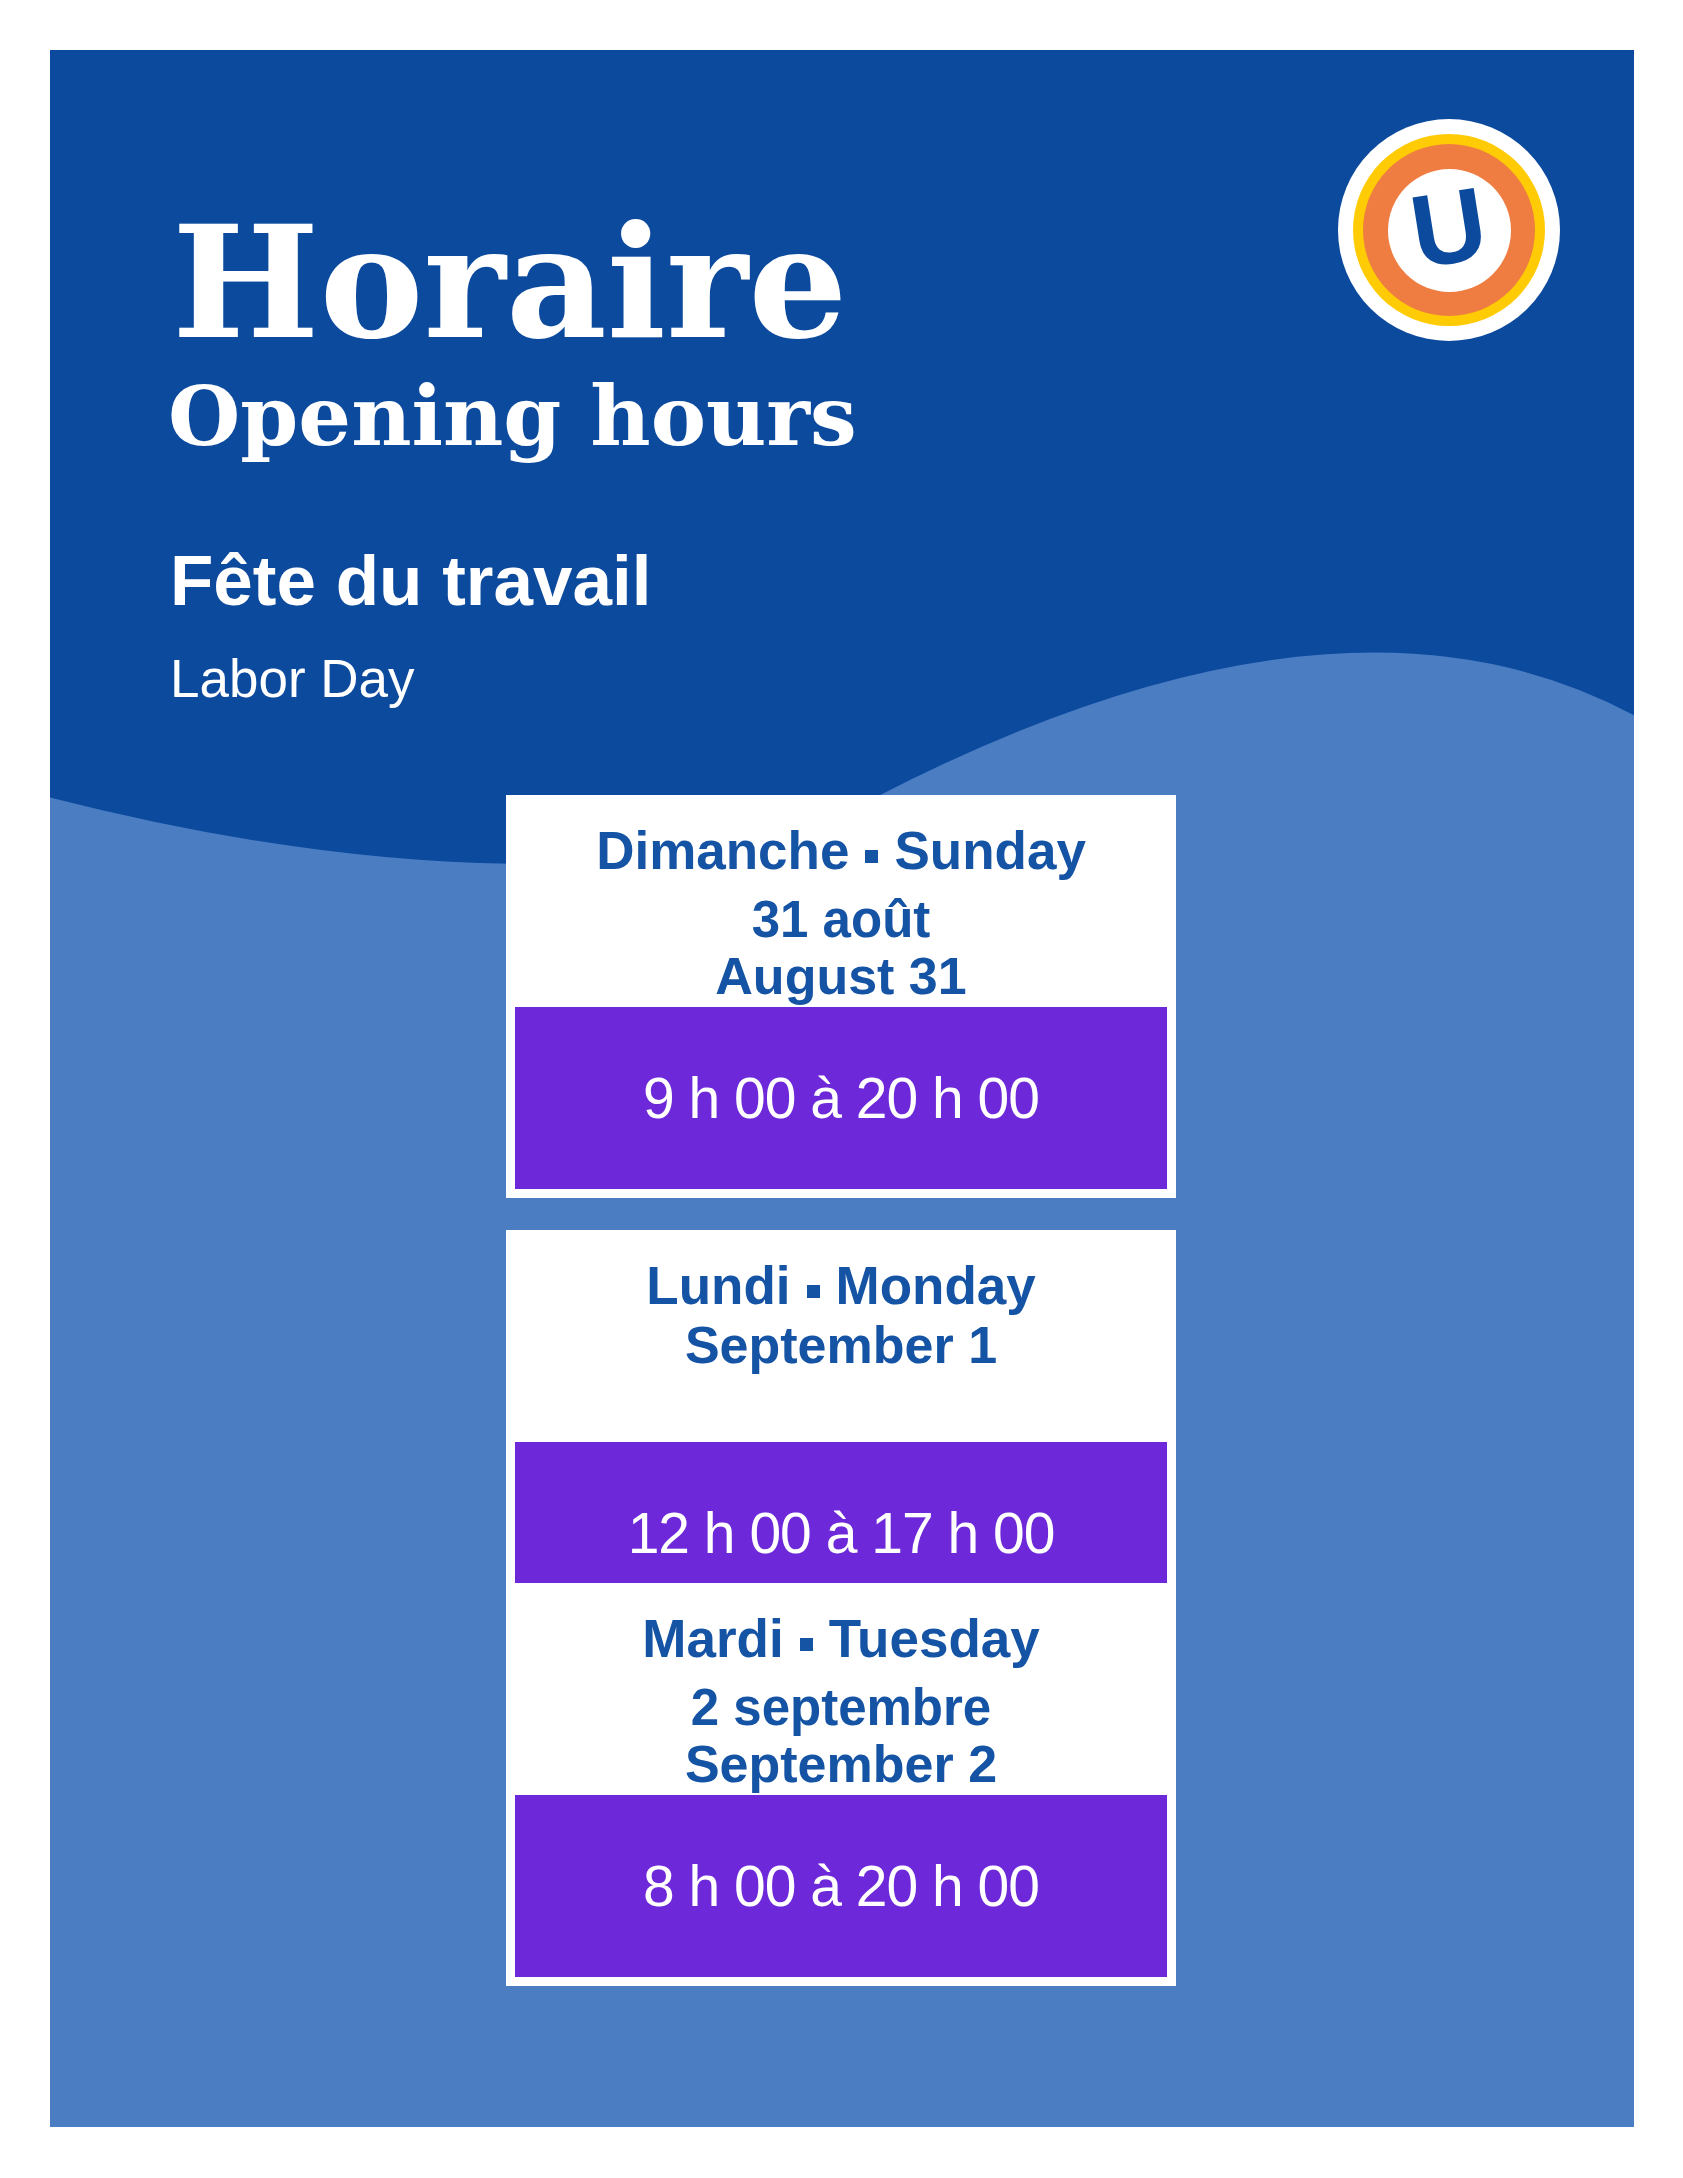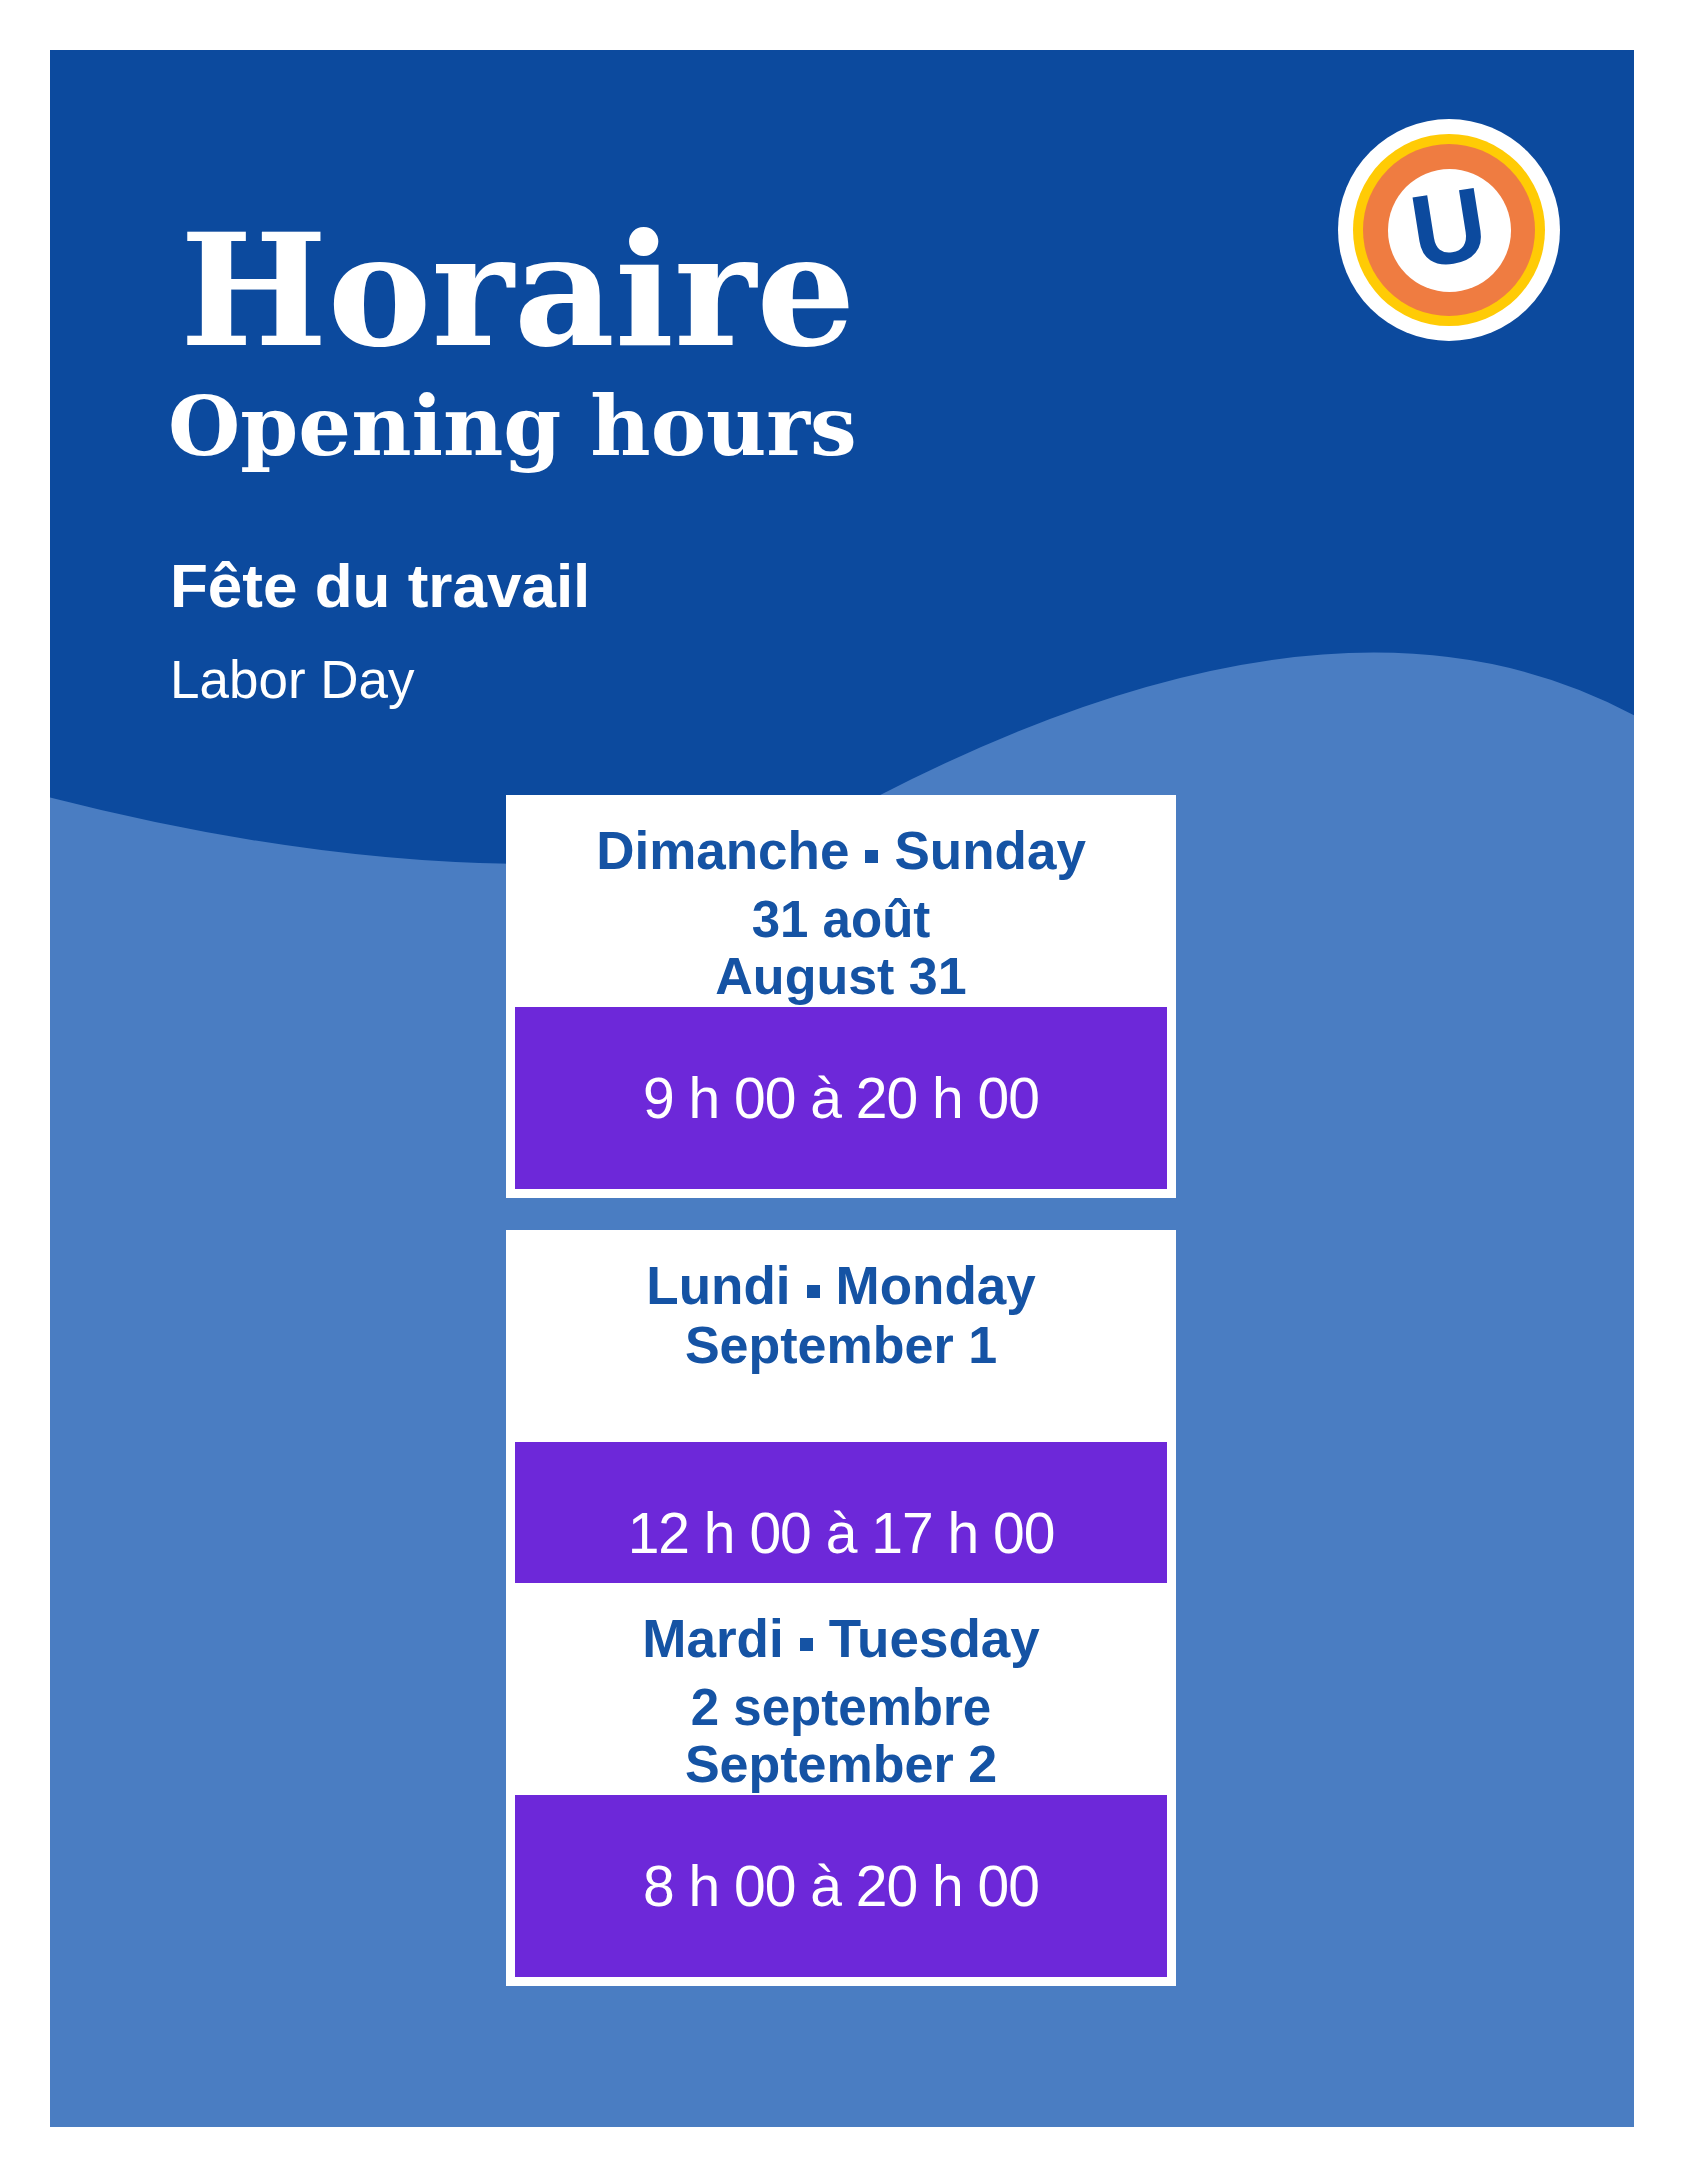--- a/index.html
+++ b/index.html
@@ -24,27 +24,27 @@
   .logo .letter{
     position:absolute;left:0;top:0;width:222px;height:222px;
     display:flex;align-items:center;justify-content:center;
     font-weight:bold;font-size:103px;color:#0C4A9E;
     transform:rotate(-9deg);line-height:1;padding-bottom:6px;box-sizing:border-box;
   }
   
   .header{position:absolute;left:114px;top:147px;color:#ffffff;}
   .title-fr{
     font-family:"DejaVu Serif","Liberation Serif",serif;
-    font-weight:bold;font-size:156px;line-height:1;margin:16px;
+    font-weight:bold;font-size:156px;line-height:1;margin:8px;
   }
   .title-en{
     font-family:"DejaVu Serif","Liberation Serif",serif;
     font-weight:bold;font-size:83px;line-height:1;margin:14px 0 0 4px;
   }
-  .event-fr{font-weight:bold;font-size:62px;line-height:1;margin:87px 0 0 6px;}
+  .event-fr{font-weight:bold;font-size:71px;line-height:1;margin:87px 0 0 6px;}
   .event-en{font-weight:normal;font-size:53px;line-height:1;margin:36px 0 0 6px;}
   
   .card{
     position:absolute;left:456px;width:670px;height:403px;
     background:#ffffff;color:#1553A4;text-align:center;box-sizing:border-box;
   }
   .card1{top:745px;text-align:center;} .card2{top:1180px;} .card3{top:1533px;}
   .day-line{font-weight:bold;font-size:53px;line-height:1.15;padding-top:26px;}
   .sep-square{
     display:inline-block;width:13px;height:13px;background:#1553A4;

